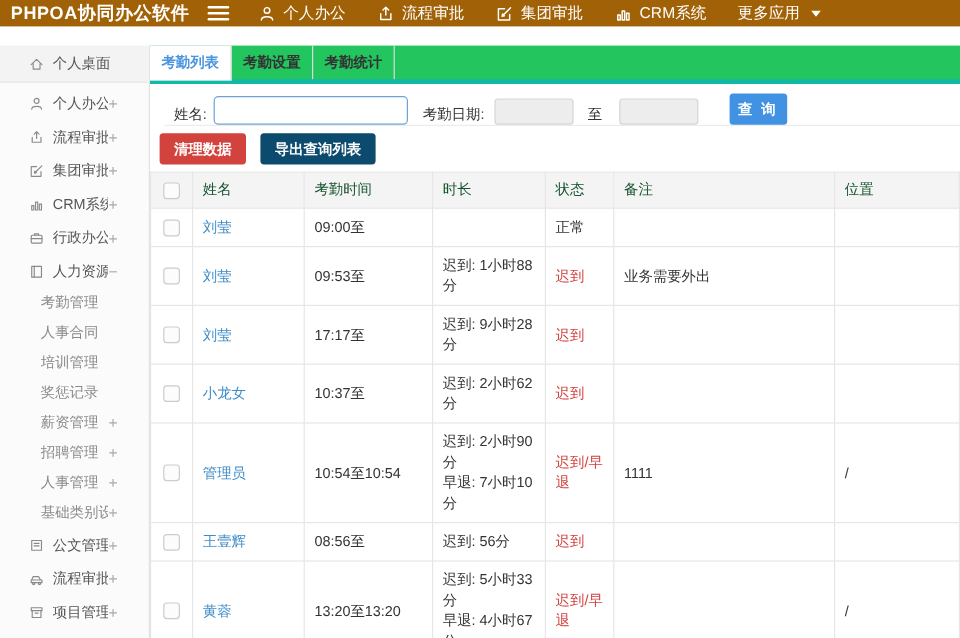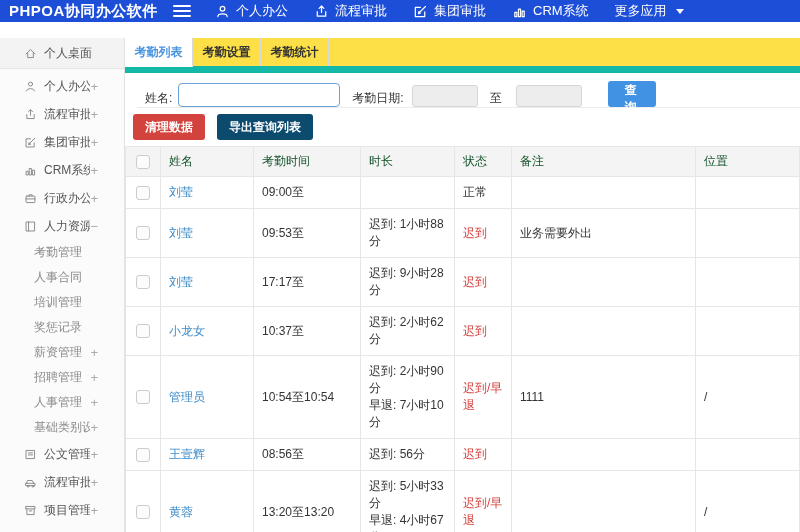--- a/index.html
+++ b/index.html
@@ -5,21 +5,21 @@
   html,body{margin:0;padding:0;}
   body{
     width:800px;height:532px;overflow:hidden;position:relative;
     font-family:"Liberation Sans","DejaVu Sans",sans-serif;
     background:#fff;color:#333;
     -webkit-font-smoothing:antialiased;
   }
   
   .header{
     position:absolute;top:0;left:0;right:0;height:22px;
-    background:#1d4ed8;display:flex;align-items:center;color:#fff;
+    background:#a16207;display:flex;align-items:center;color:#fff;
   }
   .logo{width:150px;padding-left:9px;font-size:15px;font-weight:bold;letter-spacing:.5px;white-space:nowrap;}
   .hamburger{width:18px;margin:0 14px 0 14px;display:flex;flex-direction:column;gap:3px;cursor:pointer;}
   .hamburger i{height:2px;background:#fff;border-radius:1px;}
   .topnav{display:flex;align-items:center;margin-left:10px;}
   .nav-item{display:flex;align-items:center;gap:6px;font-size:13px;color:#fff;cursor:pointer;margin-right:26px;white-space:nowrap;}
   .nav-item svg{width:15px;height:15px;stroke:#fff;fill:none;stroke-width:1.3;stroke-linecap:round;stroke-linejoin:round;}
   .caret{display:inline-block;width:0;height:0;border-left:4px solid transparent;border-right:4px solid transparent;border-top:5px solid #fff;margin-left:3px;}
   
   .sidebar{
@@ -27,30 +27,30 @@
     background:#fbfbfb;border-right:1px solid #e2e2e2;overflow:hidden;
   }
   .side-item{display:flex;align-items:center;height:28px;padding:0 24px;font-size:12px;color:#555;cursor:pointer;}
   .side-item[data-active="true"]{height:30px;background:#f3f3f3;border-bottom:1px solid #e6e6e6;margin-bottom:3px;}
   .side-item .s-icon{width:13px;height:13px;margin-right:7px;color:#8a8a8a;stroke:#8a8a8a;fill:none;stroke-width:1.2;stroke-linecap:round;stroke-linejoin:round;flex:none;}
   .side-item .lbl{flex:1;white-space:nowrap;overflow:hidden;}
   .side-item .expand{color:#aaa;font-size:13px;padding-right:2px;}
   .side-item[data-level="sub"]{height:25px;padding-left:34px;color:#8a8a8a;justify-content:center;}
   
   .main{position:absolute;top:38px;left:125px;right:0;bottom:0;background:#fff;}
-  .tabbar{height:28px;background:#fde047;border-bottom:7px solid #14b8a6;display:flex;}
+  .tabbar{height:28px;background:#22c55e;border-bottom:4px solid #14b8a6;display:flex;}
   .tab{width:67px;text-align:center;line-height:28px;font-size:12px;font-weight:bold;color:#333;border-right:1px solid #d9d9d9;cursor:pointer;position:relative;}
   .tab[data-active="true"]{background:#fff;color:#4a95e0;margin-bottom:-1px;border-bottom:1px solid #fff;}
   
   .searchbar{height:34px;display:flex;align-items:flex-end;padding:0 8px;border-bottom:1px solid #ececec;font-size:12px;color:#333;margin-left:12px;}
   .searchbar label{white-space:nowrap;}
   .inp-name{width:148px;height:22px;border:1px solid #6ba3d6;border-radius:4px;margin:0 12px 0 6px;padding:0 6px;font-size:12px;outline:none;}
   .inp-date{width:56px;height:20px;background:#ededed;border:1px solid #d5d5d5;border-radius:3px;margin-left:8px;padding:0 4px;font-size:12px;}
   .to-lbl{margin:0 6px 0 12px;}
-  .btn{border:none;border-radius:3px;color:#fff;font-size:12px;font-weight:bold;height:26px;cursor:pointer;font-family:Liberation Mono, monospace;}
+  .btn{border:none;border-radius:3px;color:#fff;font-size:12px;font-weight:bold;height:26px;cursor:pointer;font-family:Liberation Sans, sans-serif;}
   .btn-query{background:#4292e4;width:48px;margin-left:26px;letter-spacing:2px;}
   
   .btnrow{padding:6px 8px 6px 8px;display:flex;gap:12px;}
   .btn-danger{background:#d2433d;padding:0 12px;}
   .btn-info{background:#0c4a6e;padding:0 12px;}
   
   table{width:100%;border-collapse:collapse;table-layout:fixed;font-size:12px;color:#333;}
   th,td{border:1px solid #e6e6e6;text-align:left;overflow:hidden;}
   th{background:#f4f4f4;font-weight:normal;color:#14532d;padding:6px 8px;}
   td{padding:7px 8px;line-height:17px;vertical-align:middle;word-break:break-all;}

